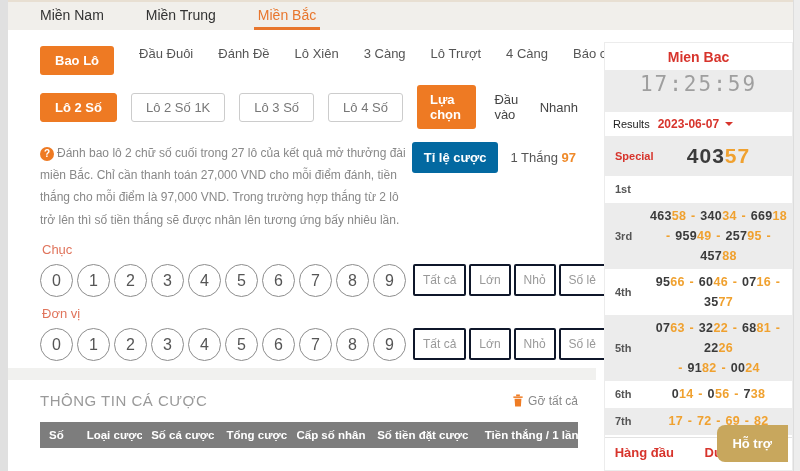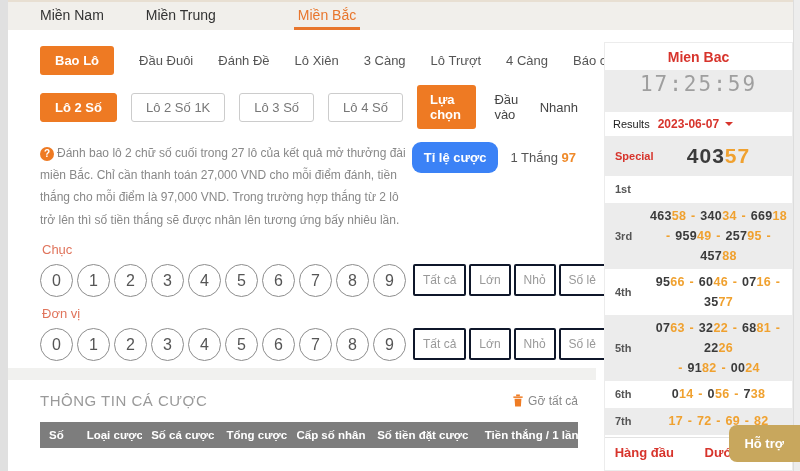--- a/index.html
+++ b/index.html
@@ -9,42 +9,42 @@
     font-family:"Liberation Sans", sans-serif; color:#444; font-size:13px;
   }
   .left-strip { position:absolute; left:0; top:0; width:8px; height:471px; background:#e0e0e0; }
   .scroll-strip { position:absolute; right:0; top:0; width:7px; height:471px; background:#ededed; border-left:1px solid #ddd; }
 
   
   .topbar { position:absolute; left:8px; top:0; width:785px; height:30px; background:#f1efeb;
             border-top:2px solid #e8dfd2; display:flex; align-items:stretch; padding-left:28px; }
   .top-tab { font-size:14px; color:#333; display:flex; align-items:center; padding:0 4px; margin-right:34px;
              border-bottom:3px solid transparent; cursor:pointer; }
-  .top-tab.active { color:#e8762d; border-bottom-color:#e8762d;margin-left:40px; }
+  .top-tab.active { color:#e8762d; border-bottom-color:#e8762d; }
 
   
   .main-panel { position:absolute; left:30px; top:42px; width:558px; height:326px; background:#fff; }
-  .subnav1 { display:flex; align-items:center; padding:4px 10px 2px 10px; }
+  .subnav1 { display:flex; padding:4px 10px 2px 10px; }
   .bet-tab { font-size:13px; color:#555; margin-right:25px; cursor:pointer; white-space:nowrap; }
   .bet-tab.active { background:#ee7a23; color:#fff; font-weight:bold; padding:7px 15px; border-radius:3px; }
   .subnav2 { display:flex; align-items:center; padding:8px 10px 4px 10px; }
   .sub-chip { font-size:13px; color:#777; border:1px solid #ccc; background:#fff; padding:6px 14px;
               border-radius:3px; margin-right:14px; cursor:pointer; white-space:nowrap; }
   .sub-chip.active { background:#ee7a23; border-color:#ee7a23; color:#fff; font-weight:bold; }
   .mode-group { margin-left:auto; display:flex; align-items:center; }
   .mode-item { font-size:13px; color:#444; margin-left:18px; cursor:pointer; }
   .mode-item.active { background:#ee7a23; color:#fff; font-weight:bold; padding:7px 13px; border-radius:3px; margin-left:0; }
 
   .desc-row { display:flex; padding:9px 10px 2px 10px; }
   .desc-text { width:412px; font-size:12px; color:#888; line-height:1.85; }
   .q-icon { display:inline-block; width:14px; height:14px; border-radius:50%; background:#ee7a23; color:#fff;
             font-size:10px; font-weight:bold; text-align:center; line-height:14px; margin-right:3px; }
   .odds-block { margin-left:auto; display:flex; align-items:flex-start; }
-  .odds-btn { background:#3b82f6; color:#fff; font-size:13px; font-weight:bold; padding:8px 12px;
-              border-radius:9px; border:none; cursor:pointer; white-space:nowrap; }
+  .odds-btn { background:#0369a1; color:#fff; font-size:13px; font-weight:bold; padding:8px 12px;
+              border-radius:3px; border:none; cursor:pointer; white-space:nowrap; }
   .odds-val { font-size:13px; color:#555; padding:8px 2px 8px 12px; white-space:nowrap; }
   .odds-val b { color:#ef8a2a; }
 
   .picker { padding:2px 10px 0 10px; }
   .picker-label { color:#e0745c; font-size:13px; margin:7px 0 7px 2px; }
   .picker-row { display:flex; align-items:center; }
   .digits { display:flex; }
   .digit { width:33px; height:33px; border:1px solid #8d8d8d; border-radius:50%; color:#555; font-size:16px;
            line-height:31px; text-align:center; margin-right:4px; cursor:pointer; background:#fff; }
   .filters { margin-left:auto; display:flex; }
@@ -94,21 +94,21 @@
   .prize-label.special { color:#d7342c; }
   .prize-vals { flex:1; text-align:center; font-weight:bold; color:#3b3b3b; font-size:12.5px;
                 line-height:1.6; padding:3px 2px; letter-spacing:0.3px; }
   .prize-vals.big { font-size:21px; letter-spacing:1px; }
   .o { color:#f0a12f; } .sep { color:#f0a12f; padding:0 1px; }
   .heads-table { border-top:1px solid #e3e3e3; margin-top:2px; }
   .heads-header { display:flex; padding:7px 0 6px 0; }
   .hh-cell { color:#d7342c; font-weight:bold; font-size:13px; }
   .hh-cell.c1 { width:42%; text-align:center; } .hh-cell.c2 { width:58%; text-align:center; }
 
-  .support-btn { position:absolute; right:0; bottom:9px; background:#c8a75d; color:#fff; font-size:13px;
+  .support-btn { position:absolute; right:12px; bottom:9px; background:#c8a75d; color:#fff; font-size:13px;
                  font-weight:bold; padding:11px 16px 11px 15px; border-radius:8px 0 0 8px; border:none;
                  cursor:pointer; z-index:5; font-family:inherit; }
 </style>
 </head>
 <body>
 
 <div class="left-strip"></div>
 
 <div class="topbar">
   <div id="top-tabs" style="display:flex;align-items:stretch;height:100%;">

